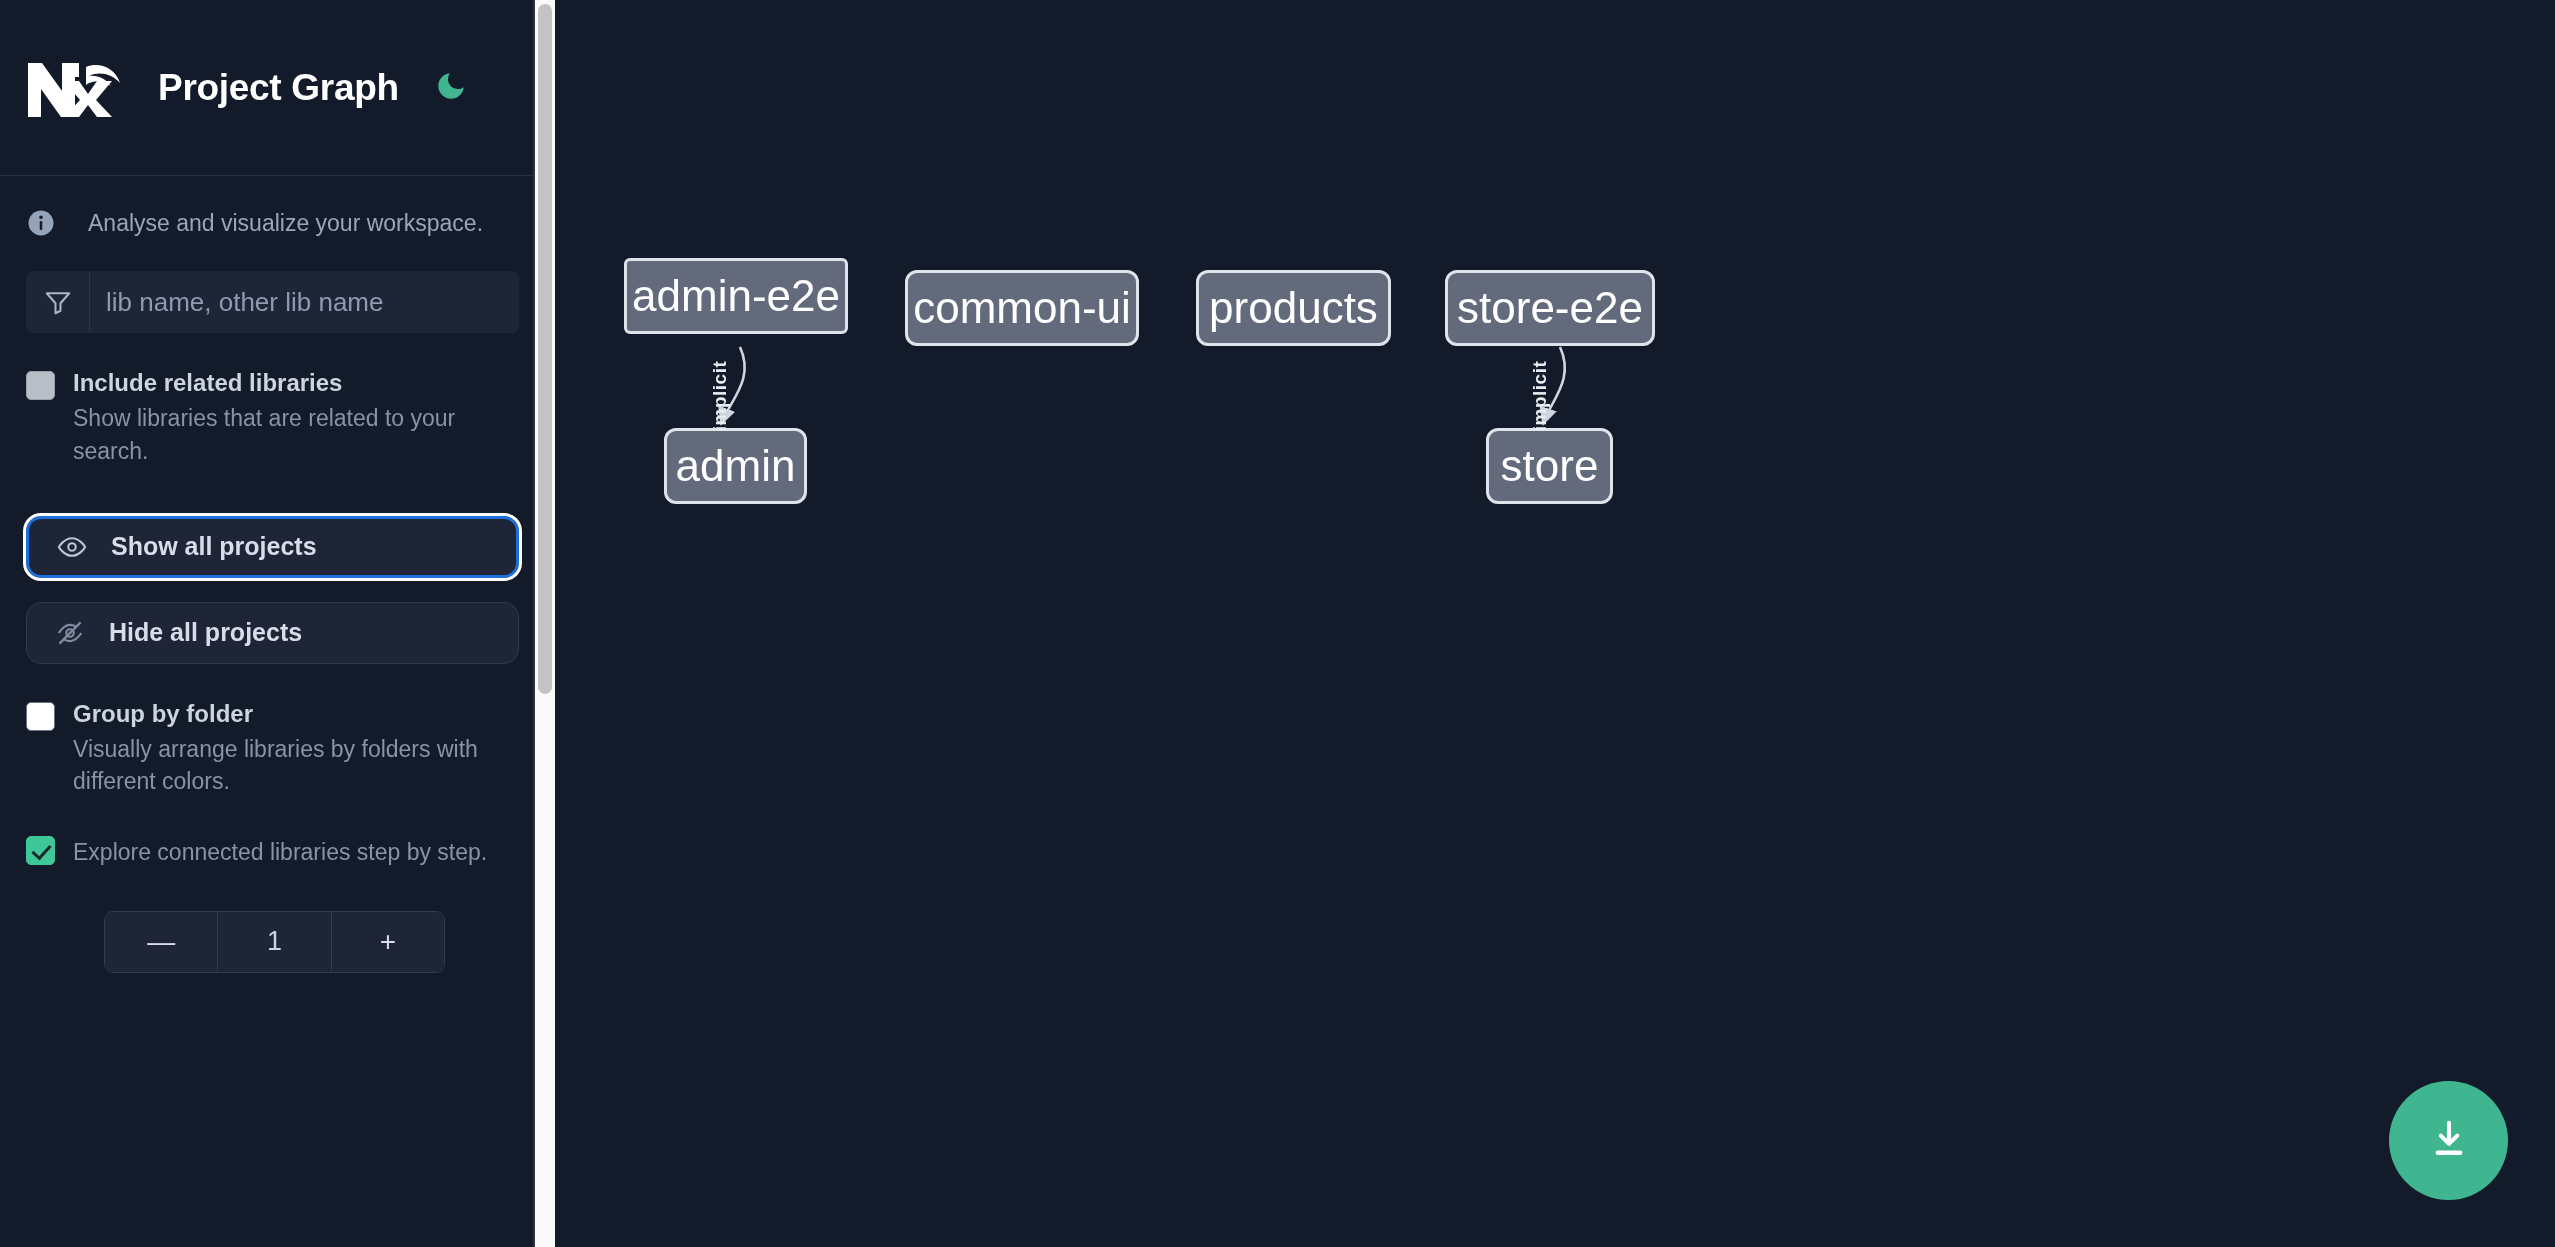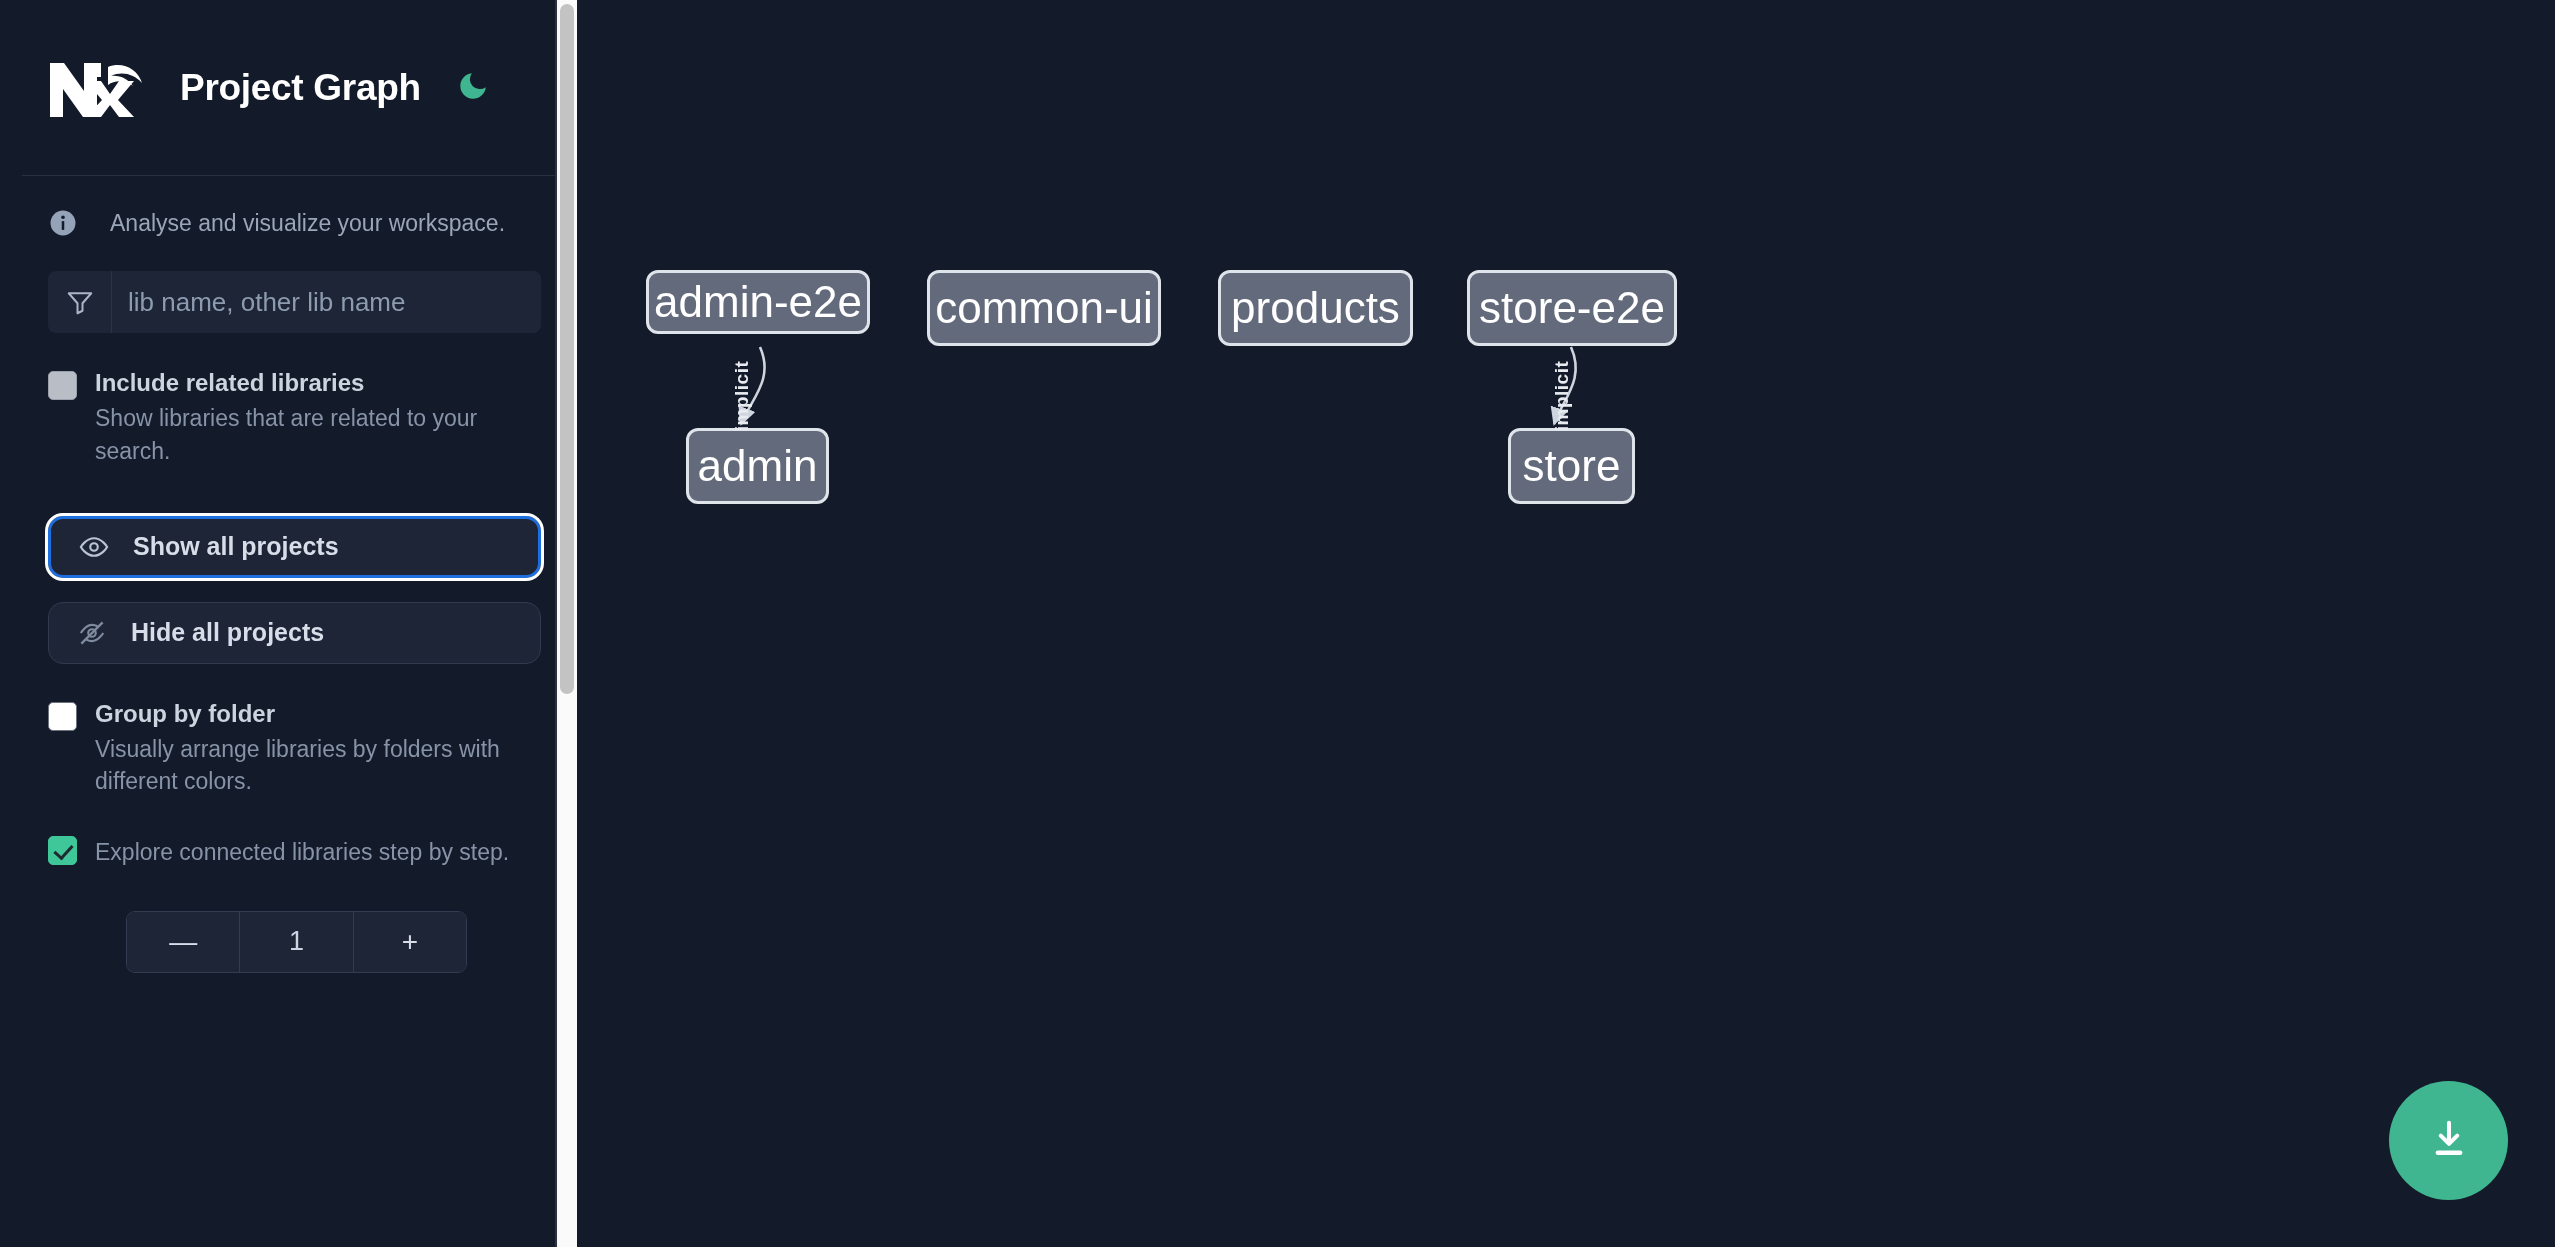--- a/index.html
+++ b/index.html
@@ -2,21 +2,21 @@
 <html><head>
 <meta charset="utf-8">
 <style>
   * { box-sizing: border-box; margin: 0; padding: 0; }
   html, body {
     width: 2555px; height: 1247px;
     background: #131A29;
     font-family: "Liberation Sans", sans-serif;
     overflow: hidden;
   }
-  #app { position: relative; width: 2555px; height: 1247px; display: flex; padding-left: 22px; }
+  #app { position: relative; width: 2555px; height: 1247px; display: flex; }
 
   
   .sidebar {
     position: relative;
     width: 555px; height: 1247px;
     background: #131A29;
     flex: 0 0 555px;
     overflow: hidden;
   }
   .sb-header {
@@ -278,21 +278,21 @@
     <svg class="graph-svg" viewBox="0 0 2000 1247" preserveAspectRatio="none">
       <defs>
         <marker id="arrow" viewBox="0 0 10 10" refX="9" refY="5" markerWidth="7" markerHeight="7" orient="auto-start-reverse">
           <path d="M 0 0 L 10 5 L 0 10 z" fill="#cfd5df"></path>
         </marker>
       </defs>
       <path d="M 185 347 C 200 380 175 400 166 424" fill="none" stroke="#cfd5df" stroke-width="2.6" marker-end="url(#arrow)"></path>
       <path d="M 1005 347 C 1020 380 996 400 988 424" fill="none" stroke="#cfd5df" stroke-width="2.6" marker-end="url(#arrow)"></path>
     </svg>
 
-    <div class="node" id="n-admin-e2e" style="left: 69px; top: 270px; width: 224px; height: 64px;">
+    <div class="node" id="n-admin-e2e" style="left: 69px; top: 258px; width: 224px; height: 76px; border-radius: 6px;">
       <span>admin-e2e</span>
     </div>
     <div class="node" id="n-common-ui" style="left: 350px; top: 270px; width: 234px; height: 76px;">
       <span>common-ui</span>
     </div>
     <div class="node" id="n-products" style="left: 641px; top: 270px; width: 195px; height: 76px;">
       <span>products</span>
     </div>
     <div class="node" id="n-store-e2e" style="left: 890px; top: 270px; width: 210px; height: 76px;">
       <span>store-e2e</span>

